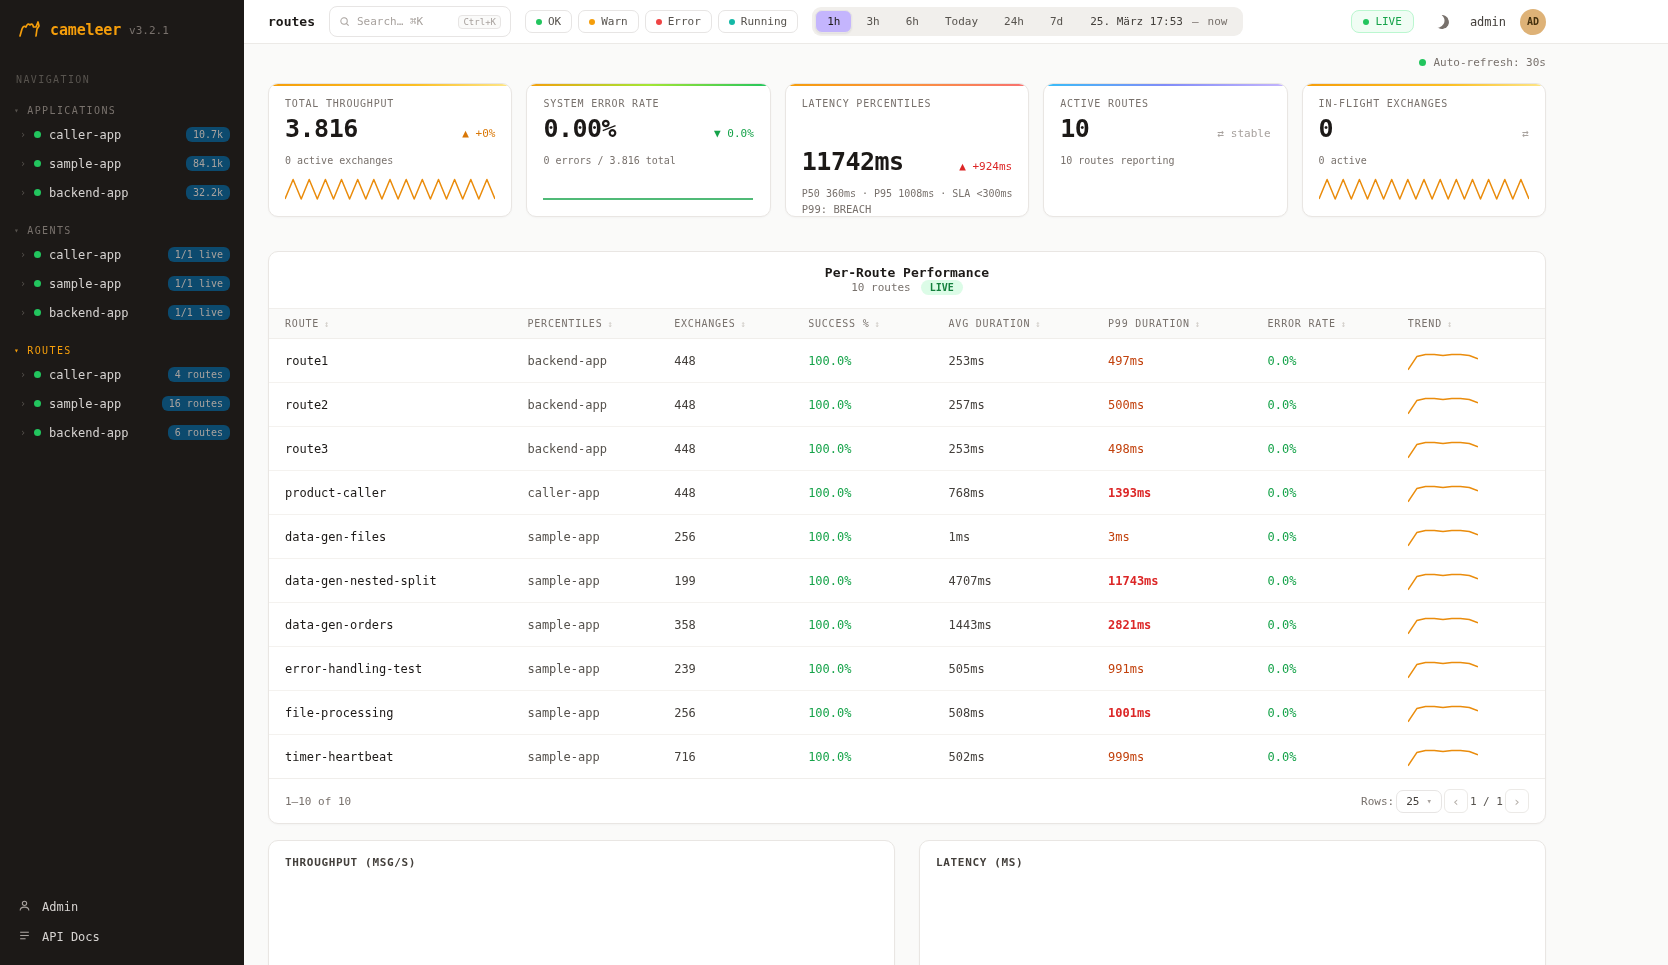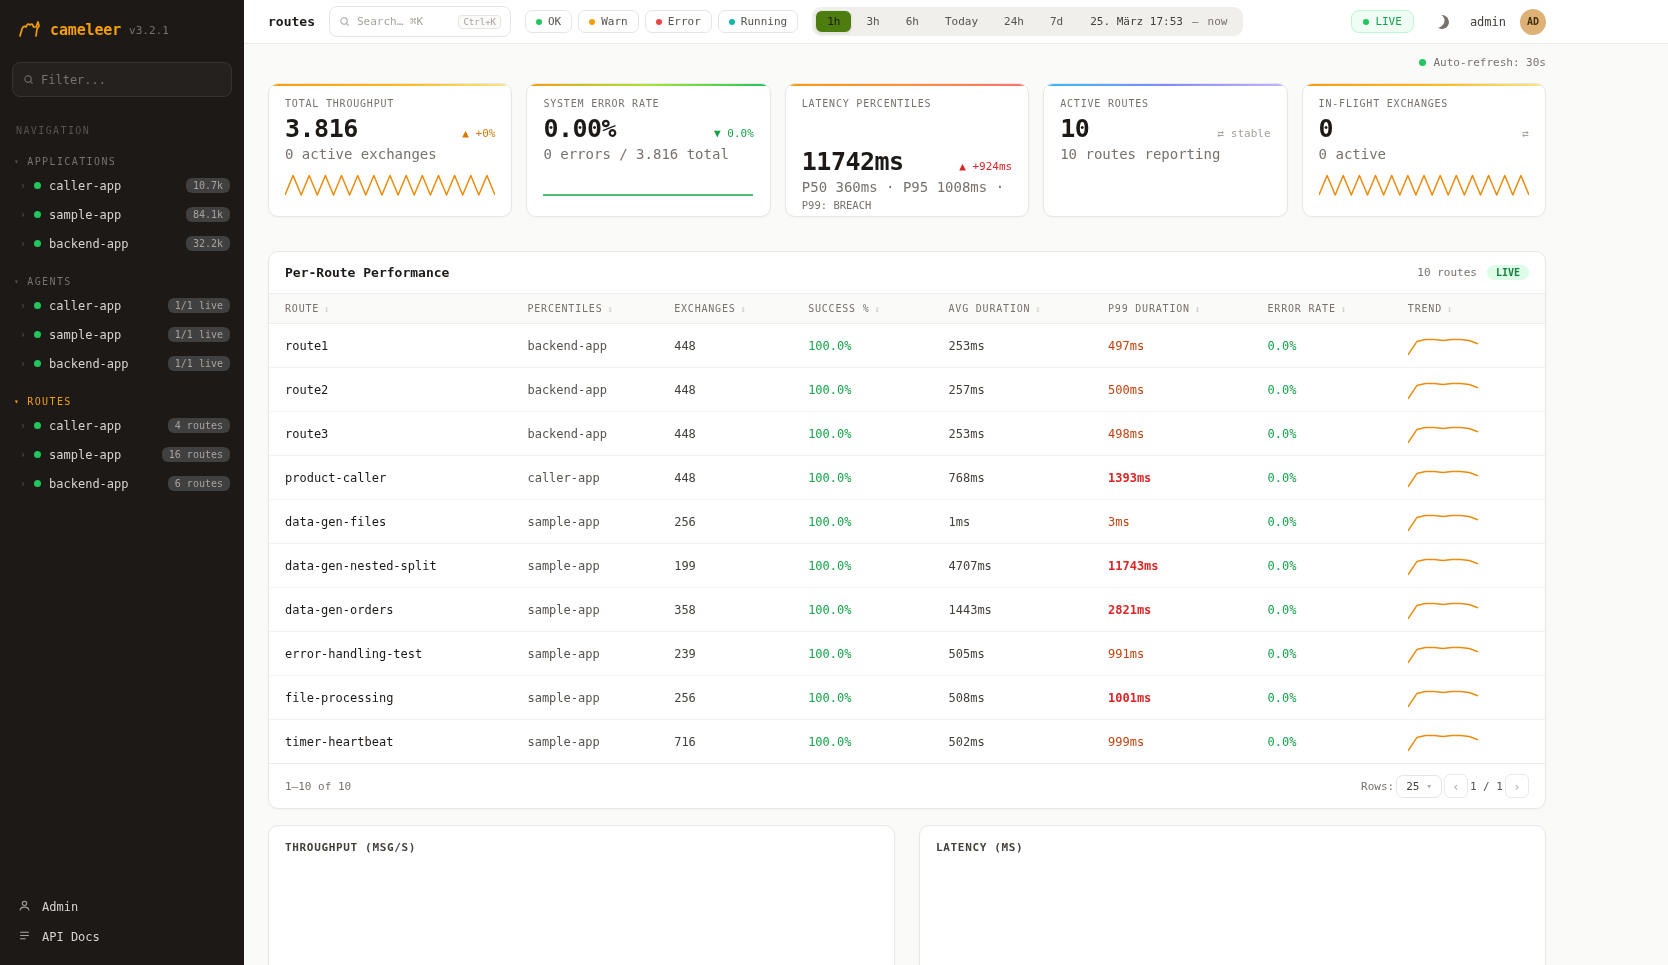--- a/index.html
+++ b/index.html
@@ -19,62 +19,62 @@
   .filter-box input { background: transparent; border: 0; outline: 0; color: #d6d3d1; font: inherit; font-size: 12px; width: 100%; }
   .filter-box input::placeholder { color: #78716c; }
   .nav-heading { padding: 18px 16px 2px; font-size: 10px; letter-spacing: .14em; color: #57534e; }
   .section { margin-top: 14px; }
   .section-title { display: flex; align-items: center; gap: 7px; padding: 4px 14px; font-size: 10px; letter-spacing: .14em; color: #78716c; cursor: pointer; }
   .sec-caret { font-size: 8px; color: #57534e; }
   .section.active .section-title, .section.active .sec-caret { color: #f59e0b; }
   .side-item { display: flex; align-items: center; gap: 8px; padding: 7px 14px 7px 20px; font-size: 12px; color: #d6d3d1; cursor: pointer; }
   .side-caret { color: #57534e; font-size: 10px; }
   .gdot { width: 7px; height: 7px; border-radius: 50%; background: #22c55e; flex: none; }
-  .side-badge { margin-left: auto; font-size: 10px; color: #a8a29e; background: #404040; padding: 2px 7px; border-radius: 6px; white-space: nowrap; }
+  .side-badge { margin-left: auto; font-size: 10px; color: #a8a29e; background: #0c4a6e; padding: 2px 7px; border-radius: 6px; white-space: nowrap; }
   .side-footer { margin-top: auto; padding: 16px 18px 20px; display: flex; flex-direction: column; gap: 14px; }
   .footer-item { display: flex; align-items: center; gap: 11px; font-size: 12px; color: #d6d3d1; cursor: pointer; }
   
   .content { flex: 1; display: flex; flex-direction: column; background: #fafaf9; min-width: 0; }
   .topbar { height: 44px; background: #fff; border-bottom: 1px solid #eceae7; display: flex; align-items: center; gap: 14px; padding: 0 122px 0 24px; flex: none; }
   .page-label { font-size: 13px; font-weight: 700; color: #1c1917; }
   .searchbox { display: flex; align-items: center; gap: 7px; border: 1px solid #e7e5e4; border-radius: 8px; padding: 5px 9px; width: 182px; background: #fff; color: #a8a29e; flex: none; }
   .searchbox input { border: 0; outline: 0; font: inherit; font-size: 11px; width: 100%; color: #44403c; min-width: 0; }
   .searchbox input::placeholder { color: #a8a29e; }
   .searchbox kbd { font-size: 9px; color: #a8a29e; border: 1px solid #e7e5e4; border-radius: 4px; padding: 1px 4px; background: #fafaf9; white-space: nowrap; font-family: inherit; }
   .chips { display: flex; gap: 6px; }
   .chip { display: flex; align-items: center; gap: 6px; border: 1px solid #e7e5e4; border-radius: 7px; padding: 4px 10px; font-size: 11px; color: #57534e; background: #fff; cursor: pointer; white-space: nowrap; }
   .chip-dot { width: 6px; height: 6px; border-radius: 50%; }
   .segmented { display: flex; align-items: center; background: #f1efec; border-radius: 9px; padding: 3px; gap: 2px; }
   .range-btn { border: 1px solid transparent; background: transparent; font: inherit; font-size: 11px; color: #57534e; padding: 4px 11px; border-radius: 7px; cursor: pointer; white-space: nowrap; }
-  .range-btn.active { background: #4d7c0f; color: #1c1917; border-color: #e7e5e4; box-shadow: 0 1px 2px rgba(0,0,0,.07); }
+  .range-btn.active { background: #c4b5fd; color: #1c1917; border-color: #e7e5e4; box-shadow: 0 1px 2px rgba(0,0,0,.07); }
   .seg-date { display: flex; gap: 9px; padding: 0 13px; font-size: 11px; color: #44403c; align-items: center; white-space: nowrap; }
   .seg-dash, .seg-now { color: #78716c; }
   .spacer { flex: 1; }
   .live-pill { display: flex; align-items: center; gap: 6px; border: 1px solid #bbf7d0; background: #f0fdf4; color: #16a34a; font-size: 11px; padding: 4px 11px; border-radius: 8px; cursor: pointer; white-space: nowrap; }
   .live-dot { width: 6px; height: 6px; border-radius: 50%; background: #22c55e; }
   .moon-btn { width: 28px; height: 28px; border: 0; background: transparent; cursor: pointer; display: flex; align-items: center; justify-content: center; }
   .moon { width: 14px; height: 14px; border-radius: 50%; box-shadow: inset -4px -2.5px 0 0 #78716c; transform: rotate(-15deg); }
   .user-label { font-size: 12px; color: #44403c; }
   .avatar { width: 26px; height: 26px; border-radius: 50%; background: #deb277; color: #44300e; font-size: 10px; font-weight: 700; display: flex; align-items: center; justify-content: center; cursor: pointer; }
   
   .main { flex: 1; padding: 12px 122px 0 24px; overflow: hidden; }
   .auto-refresh { display: flex; justify-content: flex-end; align-items: center; gap: 7px; font-size: 11px; color: #78716c; margin-bottom: 14px; }
   .kpi-grid { display: grid; grid-template-columns: repeat(5, 1fr); gap: 14px; }
   .kpi-card { position: relative; background: #fff; border: 1px solid #e9e6e3; border-radius: 10px; padding: 14px 16px 10px; height: 134px; overflow: hidden; box-shadow: 0 1px 2px rgba(0,0,0,.03); }
   .kpi-accent { position: absolute; top: 0; left: 0; right: 0; height: 2px; }
   .kpi-title { font-size: 10px; letter-spacing: .08em; color: #78716c; }
   .kpi-valrow { display: flex; align-items: baseline; justify-content: space-between; margin-top: 5px; gap: 6px; }
   .kpi-value { font-size: 25px; font-weight: 700; color: #1c1917; letter-spacing: -0.02em; white-space: nowrap; }
   .kpi-delta { font-size: 11px; white-space: nowrap; }
-  .kpi-sub { font-size: 14px; color: #78716c; margin-top: 3px; white-space: nowrap; overflow: hidden; }
+  .kpi-sub { font-size: 10px; color: #78716c; margin-top: 12px; white-space: nowrap; overflow: hidden; }
   .kpi-sub2 { font-size: 10.5px; color: #78716c; margin-top: 4px; }
   .kpi-spark { margin-top: 7px; height: 34px; }
   
   .panel { background: #fff; border: 1px solid #e9e6e3; border-radius: 10px; margin-top: 34px; overflow: hidden; box-shadow: 0 1px 2px rgba(0,0,0,.03); }
-  .panel-head { display: flex; align-items: center; justify-content: space-between; padding: 13px 16px; }
+  .panel-head { display: flex; align-items: center; justify-content: space-between; padding: 13px 16px; flex-direction: column; }
   .panel-title { font-size: 13px; font-weight: 700; color: #1c1917; }
   .panel-meta { display: flex; align-items: center; gap: 10px; font-size: 11px; color: #78716c; }
   .live-badge { background: #dcfce7; color: #15803d; font-size: 10px; padding: 2px 9px; border-radius: 999px; font-weight: 700; }
   table { width: 100%; border-collapse: collapse; table-layout: fixed; }
   thead th { background: #fafaf9; border-top: 1px solid #f0eeeb; border-bottom: 1px solid #f0eeeb; font-size: 10px; letter-spacing: .08em; color: #78716c; text-align: left; font-weight: 400; padding: 9px 16px; cursor: pointer; white-space: nowrap; }
   th .sort { color: #cfcbc6; margin-left: 5px; font-size: 9px; }
   tbody td { padding: 13px 16px; font-size: 12px; border-top: 1px solid #f4f2ef; white-space: nowrap; overflow: hidden; }
   tbody tr:first-child td { border-top: 0; }
   td.c-route { color: #1c1917; font-weight: 500; }
   td.c-app { color: #57534e; }
@@ -101,29 +101,20 @@
   <div class="logo-row">
     <span>
       <svg width="26" height="24" viewBox="0 0 24 24">
           <path d="M3 20 L5 13 Q6.5 9 9 11 Q10.5 6.5 13 9 Q15.5 6.5 16.5 11 L19 11 L21 6 L22 10 L20 13 L19 20" fill="none" stroke="#f59e0b" stroke-width="1.7" stroke-linecap="round" stroke-linejoin="round"></path>
         </svg>
     </span>
     <span class="logo-text">cameleer</span>
     <span class="logo-ver">v3.2.1</span>
   </div>
 
-  <div class="filter-box">
-    <span>
-      <svg width="11" height="11" viewBox="0 0 24 24" fill="none" stroke="currentColor" stroke-width="2.2">
-          <circle cx="11" cy="11" r="7"></circle>
-          <line x1="16.5" y1="16.5" x2="21" y2="21"></line>
-        </svg>
-    </span>
-    <input placeholder="Filter..." style="">
-  </div>
 
   <div class="nav-heading">NAVIGATION</div>
 
   <div>
   <div class="section">
     <div class="section-title">
       <span class="sec-caret">▾</span>
       <span>APPLICATIONS</span>
     </div>
     <div>

